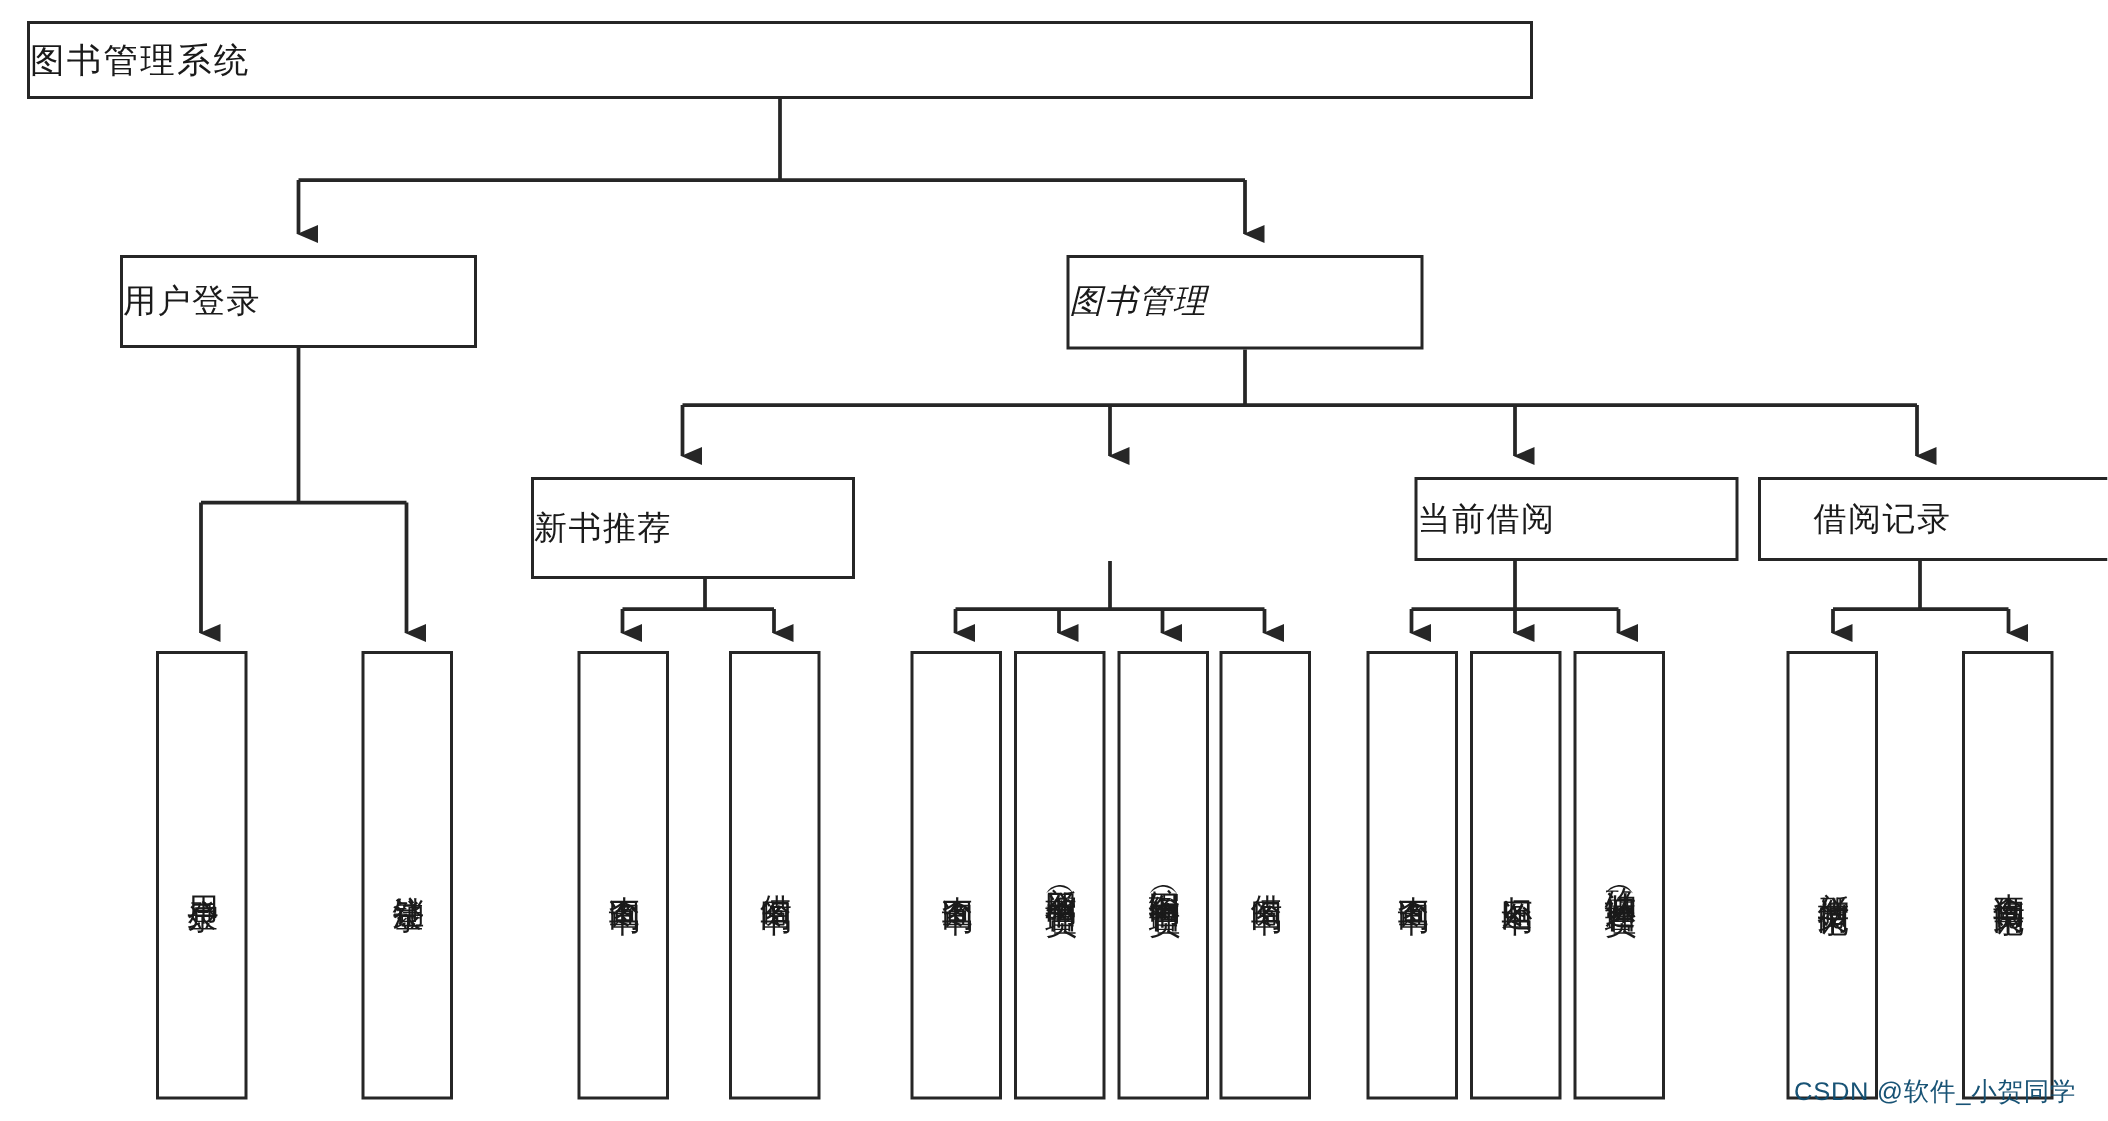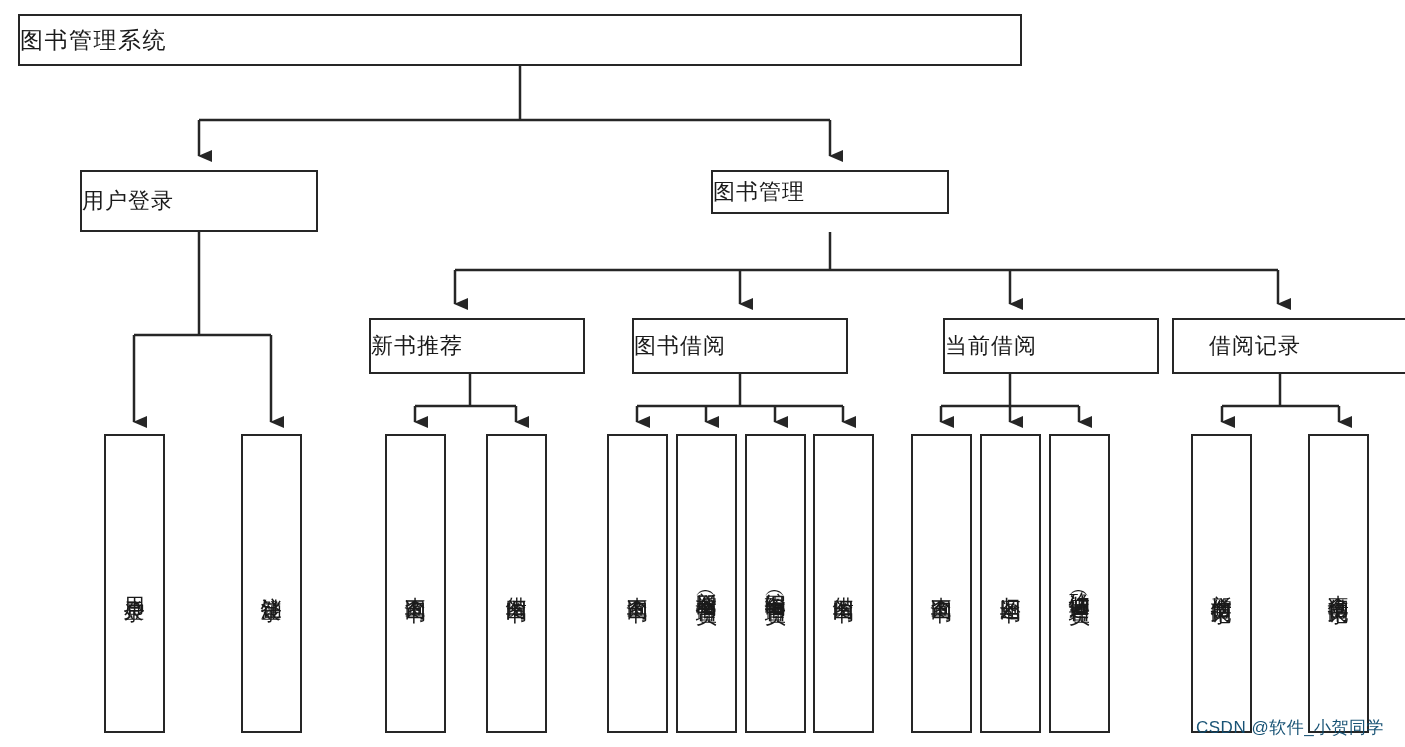--- a/index.html
+++ b/index.html
@@ -124,29 +124,26 @@
     </g>
   </svg>
 
   <div class="node title" style="left:18px; top:14px; width:1004px; height:52px;">
     <span>图书管理系统</span>
   </div>
 
   <div class="node h" style="left:80px; top:170px; width:238px; height:62px;">
     <span>用户登录</span>
   </div>
-  <div class="node h" style="left:711px; top:170px; width:238px; height:44px;">
+  <div class="node h" style="left:711px; top:170px; width:238px; height:63px;font-style:italic;">
     <span>图书管理</span>
   </div>
 
-  <div class="node h" style="left:369px; top:318px; width:216px; height:56px;">
+  <div class="node h" style="left:354px; top:318px; width:216px; height:68px;">
     <span>新书推荐</span>
-  </div>
-  <div class="node h" style="left:632px; top:318px; width:216px; height:56px;">
-    <span>图书借阅</span>
   </div>
   <div class="node h" style="left:943px; top:318px; width:216px; height:56px;">
     <span>当前借阅</span>
   </div>
   <div class="node h" style="left:1172px; top:318px; width:249px; height:56px;padding-left:35px;">
     <span>借阅记录</span>
   </div>
 
   <div class="node leaf" style="left:104px; top:434px; width:61px; height:299px;">
     <span class="leaf-text">用户登录</span>

